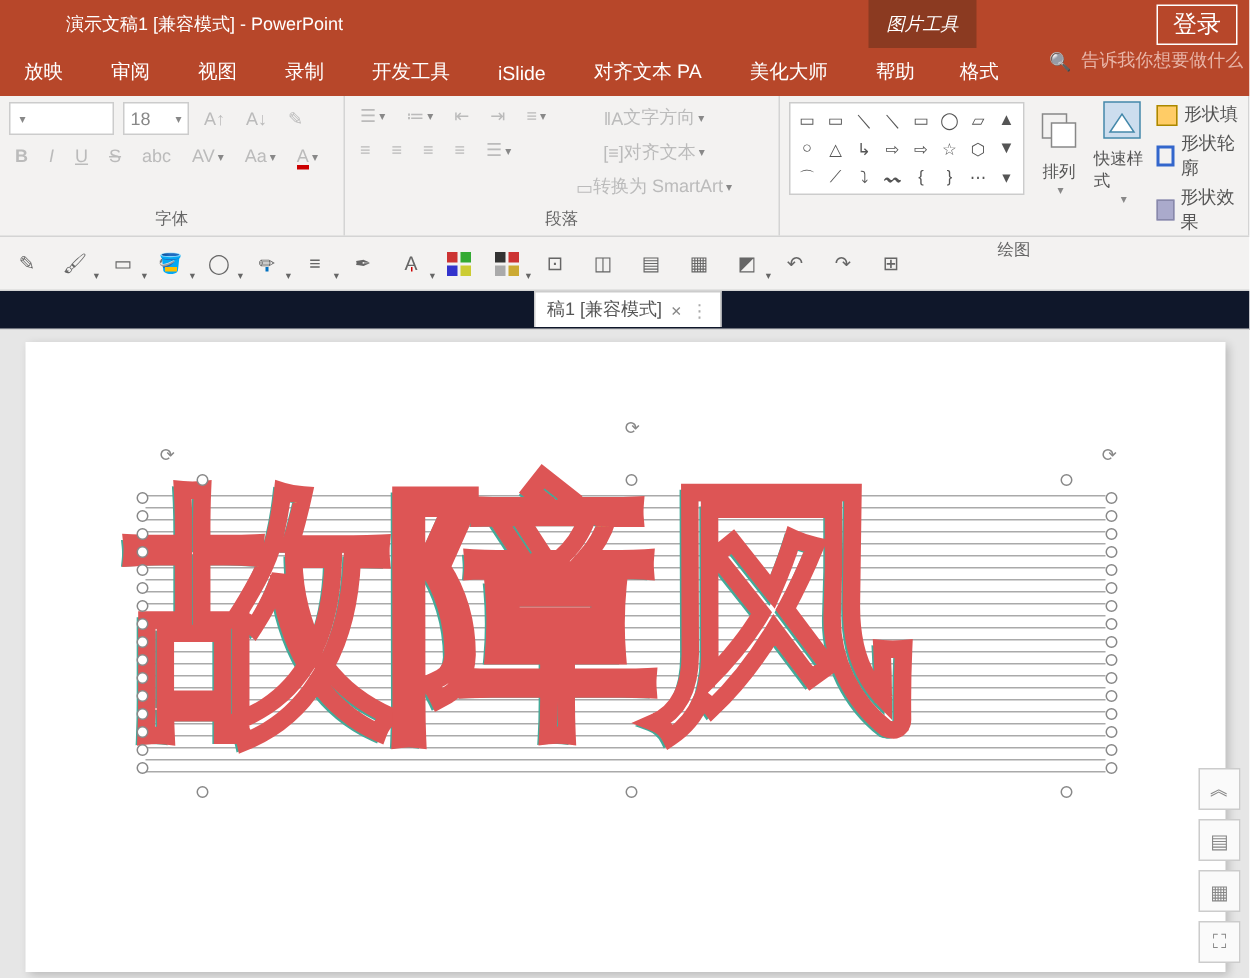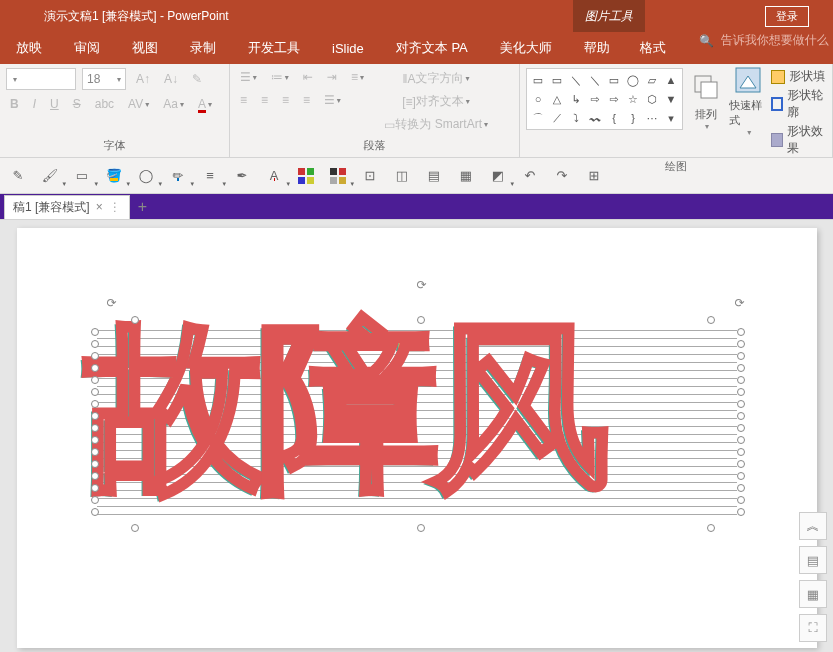--- a/index.html
+++ b/index.html
@@ -2,21 +2,21 @@
 <html><head>
 <meta charset="utf-8">
 <style>
 * { margin: 0; padding: 0; box-sizing: border-box; font-family: "Microsoft YaHei", sans-serif; }
 body { background: #fff; overflow: hidden; width: 833px; height: 652px; }
 
 .titlebar { background: #b7472a; height: 32px; display: flex; align-items: center; color: #fff; font-size: 12px; padding-left: 8px; }
 .titlebar .title-text { flex: 0 0 auto; margin-left: 36px; }
 .titlebar .spacer { flex: 1; }
 .titlebar .context-tab { background: #8b3a21; padding: 4px 12px; height: 32px; display: flex; align-items: center; margin-right: 120px; font-style: italic; }
-.titlebar .login-btn { border: 1px solid #fff; padding: 2px 10px; margin-right: 24px; font-size: 11px; }
+.titlebar .login-btn { border: 1px solid #fff; padding: 2px 10px; margin-right: 8px; font-size: 16px; }
 
 .ribbon-tabs { background: #b7472a; height: 32px; display: flex; align-items: flex-start; color: #fff; font-size: 13px; }
 .ribbon-tabs .tab { padding: 0 16px; height: 100%; display: flex; align-items: center; cursor: pointer; }
 .ribbon-tabs .tab.active { padding: 0 14px; }
 .ribbon-tabs .search-box { display: flex; align-items: center; margin-left: 20px; color: #e8b5a8; font-size: 12px; }
 .ribbon-tabs .search-icon { margin-right: 6px; }
 
 .ribbon { background: #f3f2f1; height: 94px; border-bottom: 1px solid #d4d4d4; display: flex; }
 .ribbon-group { border-right: 1px solid #d4d4d4; padding: 4px 6px 2px 6px; display: flex; flex-direction: column; }
 .ribbon-group-content { flex: 1; display: flex; align-items: flex-start; gap: 4px; }
@@ -36,21 +36,21 @@
 
 .shape-style-list { display: flex; flex-direction: column; gap: 2px; font-size: 12px; color: #555; }
 .shape-style-item { display: flex; align-items: center; gap: 4px; cursor: pointer; }
 .shape-style-item .swatch { width: 14px; height: 14px; }
 
 .quickbar { background: #f3f2f1; height: 36px; border-bottom: 1px solid #d4d4d4; display: flex; align-items: center; padding: 0 6px; gap: 8px; }
 .qb-btn { width: 24px; height: 24px; display: flex; align-items: center; justify-content: center; font-size: 13px; color: #666; cursor: pointer; position: relative; }
 .qb-btn .dd { font-size: 7px; position: absolute; right: -4px; bottom: 0; }
 .color-strip { position: absolute; bottom: 2px; left: 4px; right: 4px; height: 3px; }
 
-.doc-tabs { background: #4c1d95; height: 26px; border-bottom: 1px solid #d4d4d4; display: flex; align-items: center; font-size: 12px; color: #555; padding-left: 4px; }
+.doc-tabs { background: #0f172a; height: 26px; border-bottom: 1px solid #d4d4d4; display: flex; align-items: center; font-size: 12px; color: #555; padding-left: 4px; flex-direction: column; }
 .doc-tab { background: #fff; border: 1px solid #ccc; border-bottom: none; padding: 3px 8px; display: flex; align-items: center; gap: 6px; }
 .doc-tab .close-x { color: #888; cursor: pointer; }
 .add-tab { padding: 0 8px; cursor: pointer; font-size: 16px; color: #888; }
 
 .canvas-area { background: #e6e6e6; height: 432px; position: relative; display: flex; justify-content: center; padding-top: 8px; }
 .slide { background: #fff; width: 800px; height: 420px; box-shadow: 2px 2px 6px rgba(0,0,0,0.2); position: relative; }
 
 .art-container { position: absolute; left: 70px; top: 60px; width: 660px; height: 280px; }
 .art-text { position: absolute; font-size: 180px; font-weight: 900; font-family: "SimHei", sans-serif; -webkit-text-stroke: 2px; color: transparent; white-space: nowrap; letter-spacing: -8px; }
 .art-green { -webkit-text-stroke-color: #4a9; top: 2px; left: -3px; }

